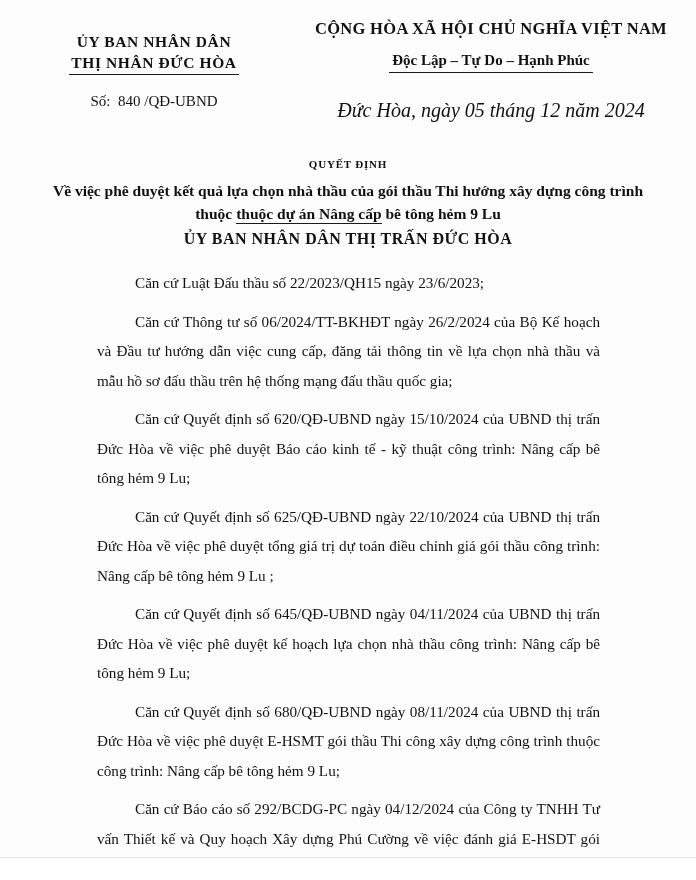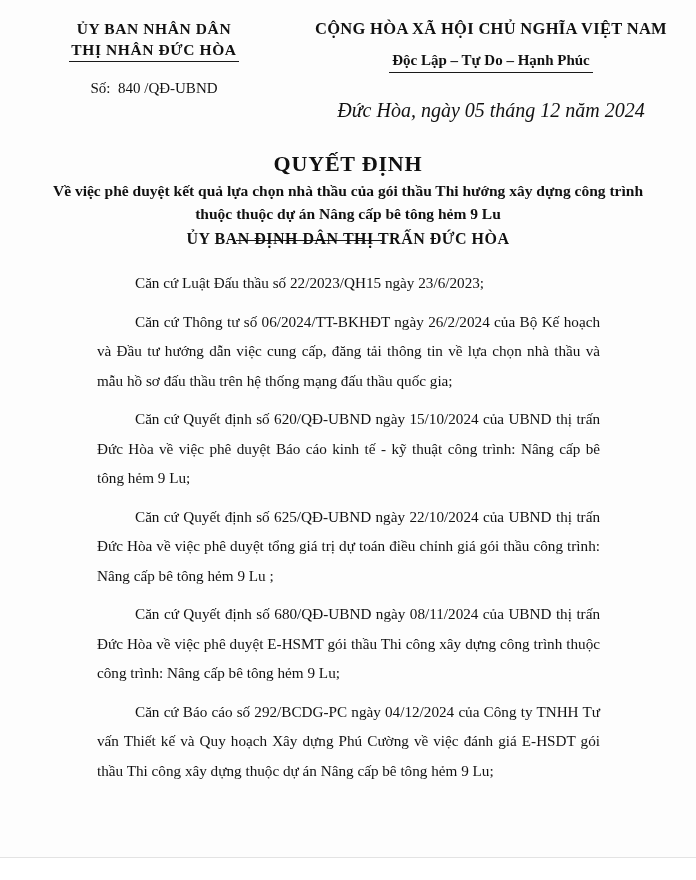--- a/index.html
+++ b/index.html
@@ -19,20 +19,21 @@
     position: relative;
     width: 696px;
     height: 880px;
     background: #fdfdfd;
     box-sizing: border-box;
   }
   
   .header {
     display: flex;
     padding-top: 18px;
+    align-items: center;
   }
   .hdr-left {
     width: 300px;
     text-align: center;
     padding-left: 8px;
     box-sizing: border-box;
   }
   .hdr-right {
     flex: 1;
     text-align: center;
@@ -74,35 +75,35 @@
     font-size: 20px;
     font-style: italic;
     margin-top: 26px;
   }
   
   .title-block {
     text-align: center;
     margin-top: 30px;
   }
   .doc-title {
-    font-size: 22px;
+    font-size: 11px;
     font-weight: bold;
     letter-spacing: 0.8px;
     line-height: 24px;
   }
   .subtitle {
     font-size: 15.5px;
     font-weight: bold;
     line-height: 23px;
     padding: 0 46px;
     margin-top: 3px;
   }
   .subtitle .u {
     border-bottom: 1.3px solid #1a1a1a;
-    padding-bottom: 18px;
+    padding-bottom: 1px;
   }
   .issuer {
     font-size: 16px;
     font-weight: bold;
     letter-spacing: 0.5px;
     line-height: 24px;
     margin-top: 2px;
   }
   
   .body {
@@ -145,26 +146,27 @@
       <div class="date-line">Đức Hòa, ngày 05 tháng 12 năm 2024</div>
     </div>
   </div>
 
   <div class="title-block">
     <div class="doc-title">QUYẾT ĐỊNH</div>
     <div class="subtitle">
       <span>Về việc phê duyệt kết quả lựa chọn nhà thầu của gói thầu Thi hướng xây dựng</span>
       <span>công trình thuộc </span><span class="u">thuộc dự án Nâng cấp</span><span> bê tông hẻm 9 Lu</span>
     </div>
-    <div class="issuer">ỦY BAN ĐỊNH DÂN THỊ TRẤN ĐỨC HÒA</div>
+    <div class="issuer">ỦY BAN NHÂN DÂN THỊ TRẤN ĐỨC HÒA</div>
   </div>
 
   <div class="body">
       <p class="para">Căn cứ Luật Đấu thầu số 22/2023/QH15 ngày 23/6/2023;</p>
       <p class="para">Căn cứ Thông tư số 06/2024/TT-BKHĐT ngày 26/2/2024 của Bộ Kế hoạch và Đầu tư hướng dẫn việc cung cấp, đăng tải thông tin về lựa chọn nhà thầu và mẫu hồ sơ đấu thầu trên hệ thống mạng đấu thầu quốc gia;</p>
       <p class="para">Căn cứ Quyết định số 620/QĐ-UBND ngày 15/10/2024 của UBND thị trấn Đức Hòa về việc phê duyệt Báo cáo kinh tế - kỹ thuật công trình: Nâng cấp bê tông hẻm 9 Lu;</p>
       <p class="para">Căn cứ Quyết định số 625/QĐ-UBND ngày 22/10/2024 của UBND thị trấn Đức Hòa về việc phê duyệt tổng giá trị dự toán điều chỉnh giá gói thầu công trình: Nâng cấp bê tông hẻm 9 Lu ;</p>
+      <p class="para">Căn cứ Quyết định số 645/QĐ-UBND ngày 04/11/2024 của UBND thị trấn Đức Hòa về việc phê duyệt kế hoạch lựa chọn nhà thầu công trình: Nâng cấp bê tông hẻm 9 Lu;</p>
       <p class="para">Căn cứ Quyết định số 680/QĐ-UBND ngày 08/11/2024 của UBND thị trấn Đức Hòa về việc phê duyệt E-HSMT gói thầu Thi công xây dựng công trình thuộc công trình: Nâng cấp bê tông hẻm 9 Lu;</p>
       <p class="para">Căn cứ Báo cáo số 292/BCDG-PC ngày 04/12/2024 của Công ty TNHH Tư vấn Thiết kế và Quy hoạch Xây dựng Phú Cường về việc đánh giá E-HSDT gói thầu Thi công xây dựng thuộc dự án Nâng cấp bê tông hẻm 9 Lu;</p>
     </div>
 
   <div class="scan-edge"></div>
 </div>
 
 </body></html>

